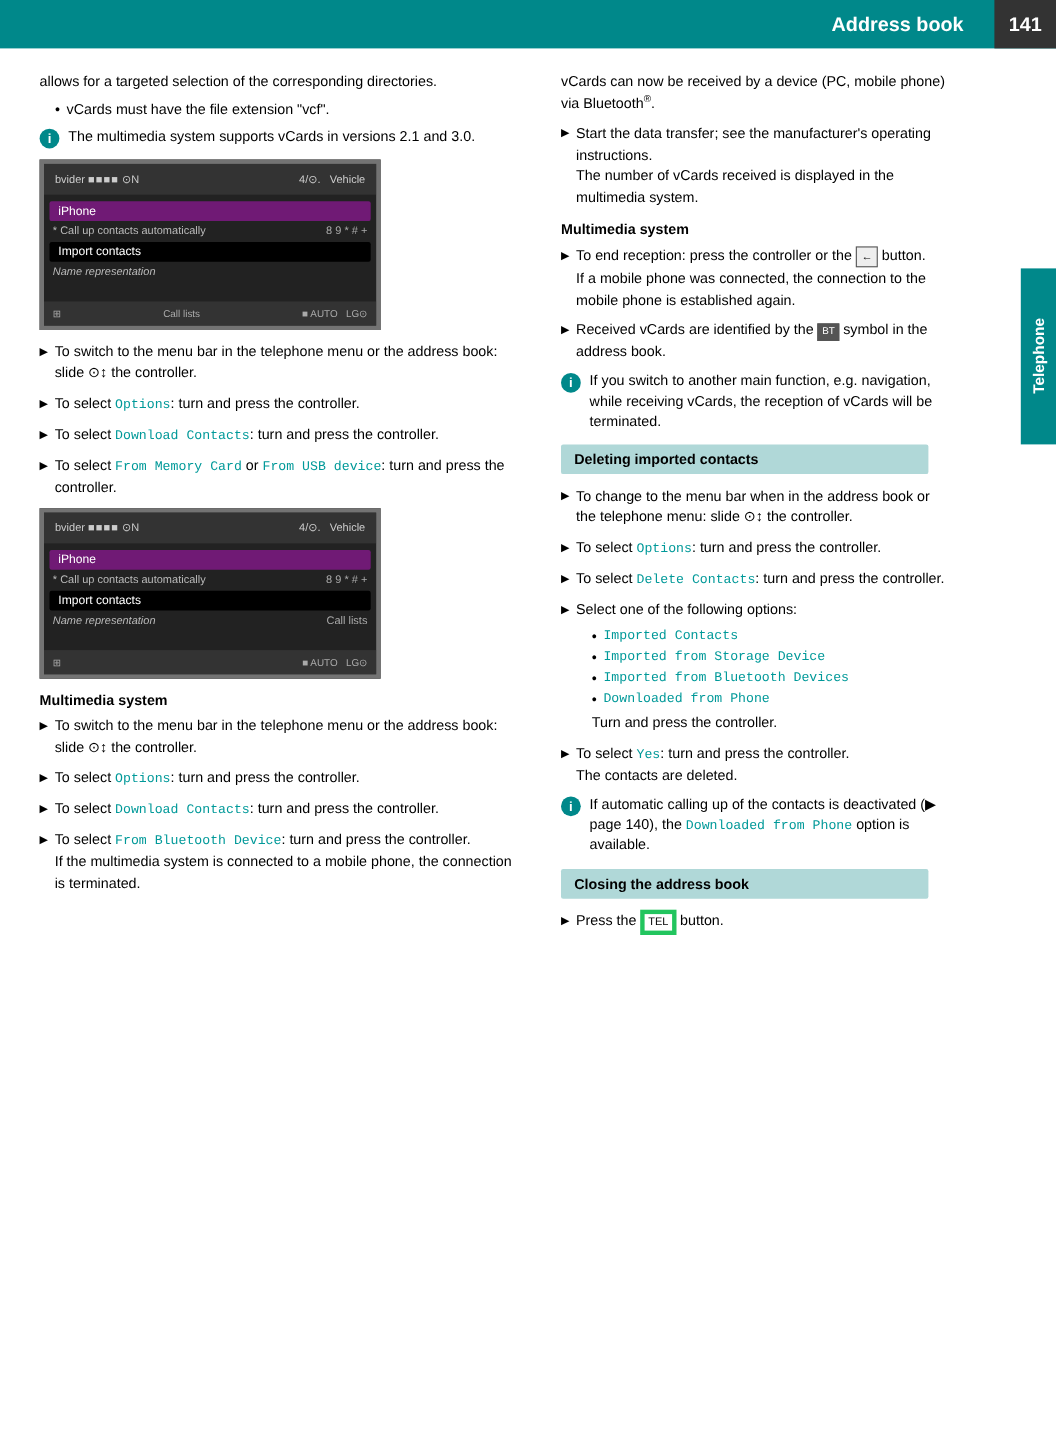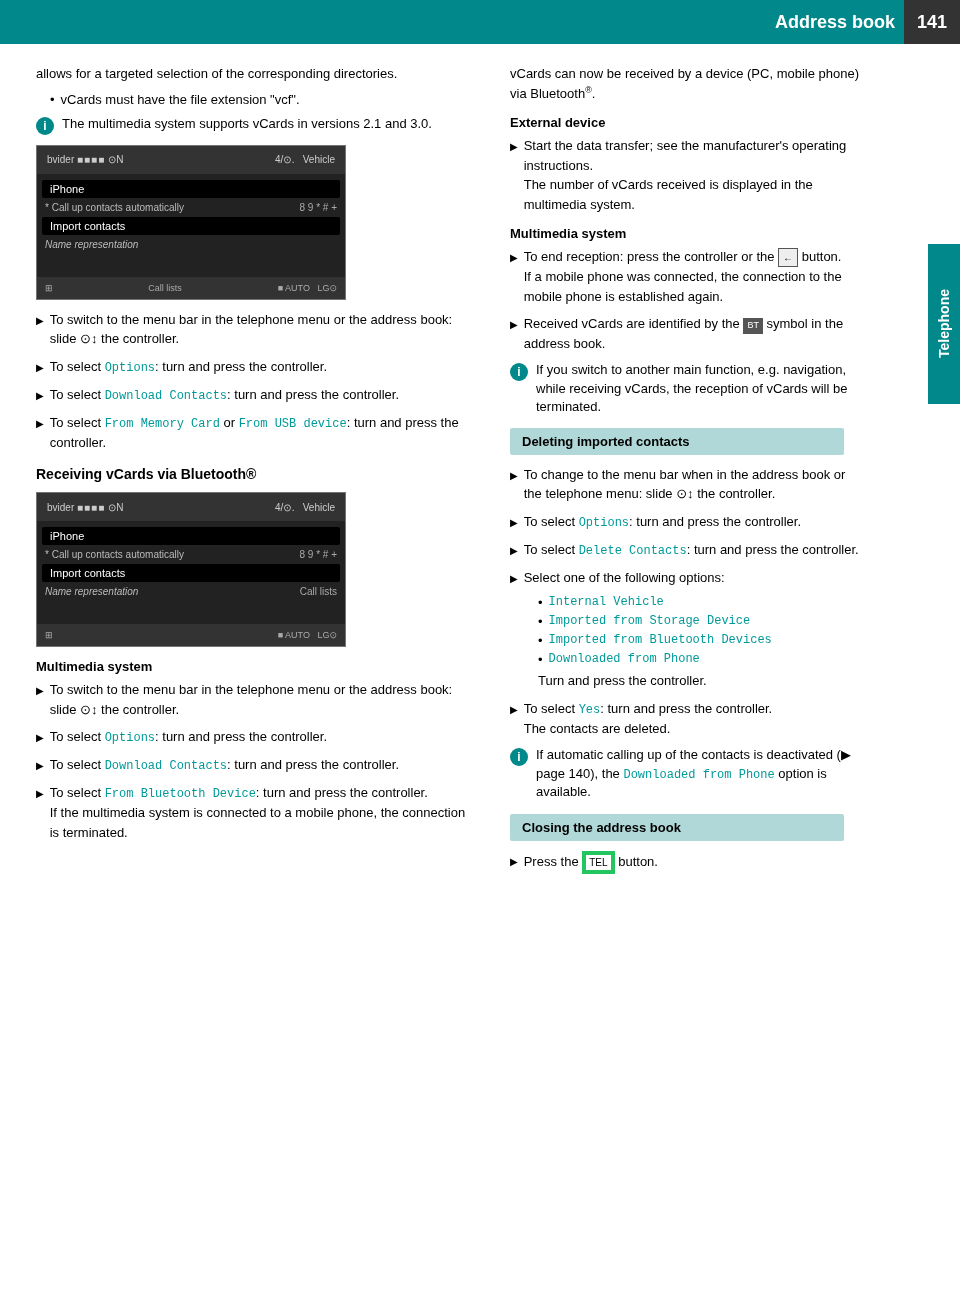--- a/index.html
+++ b/index.html
@@ -20,21 +20,21 @@
       align-items: center;
       justify-content: flex-end;
       padding-right: 0;
     }
     .header-title {
       color: #fff;
       font-size: 18px;
       font-weight: bold;
       flex: 1;
       text-align: right;
-      padding-right: 9px;
+      padding-right: 28px;
     }
     .page-number-box {
       background: #333;
       color: #fff;
       font-size: 18px;
       font-weight: bold;
       width: 56px;
       height: 44px;
       display: flex;
       align-items: center;
@@ -133,40 +133,40 @@
       background: #b0d8d8;
       padding: 6px 12px;
       font-weight: bold;
       font-size: 13px;
       margin: 12px 16px 10px 0;
       border-radius: 2px;
     }
 
     
     .device-screenshot {
-      border: 1px solid #737373;
+      border: 4px solid #737373;
       background: #222;
       width: 310px;
       height: 155px;
       margin: 10px 0;
       position: relative;
       overflow: hidden;
     }
     .device-top-bar {
       background: #333;
       height: 28px;
       display: flex;
       align-items: center;
       justify-content: space-between;
       padding: 0 10px;
       color: #ccc;
       font-size: 10px;
     }
     .device-menu-item {
-      background: #000000;
+      background: #701a75;
       color: #fff;
       font-size: 11px;
       padding: 3px 8px;
       margin: 2px 5px;
       border-radius: 2px;
     }
     .device-menu-item.selected {
       background: #000000;
       color: #fff;
     }
@@ -296,21 +296,20 @@
     <div class="arrow-item">
       <span class="arrow-icon">▶</span>
       <span><span>To select </span><span class="code-text">Download Contacts</span><span>: turn and press the controller.</span></span>
     </div>
 
     <div class="arrow-item">
       <span class="arrow-icon">▶</span>
       <span><span>To select </span><span class="code-text">From Memory Card</span><span> or </span><span class="code-text">From USB device</span><span>: turn and press the controller.</span></span>
     </div>
 
-    <div class="section-heading">Receiving vCards via Bluetooth®</div>
 
     <div class="device-screenshot">
       <div class="device-top-bar">
         <span>bvider <span style="letter-spacing:1px;">■■■■</span> ⊙N</span>
         <span>4/⊙.&nbsp;&nbsp;&nbsp;Vehicle</span>
       </div>
       <div class="device-content">
         <div class="device-menu-item">iPhone</div>
         <div class="device-row">
           <span>* Call up contacts automatically</span>
@@ -352,21 +351,20 @@
     </div>
 
   </div>
 
   <div class="right-col">
 
     <p>
       <span>vCards can now be received by a device (PC, mobile phone) via Bluetooth</span><sup>®</sup><span>.</span>
     </p>
 
-    <div class="section-heading-sub">External device</div>
 
     <div class="arrow-item">
       <span class="arrow-icon">▶</span>
       <span style="white-space:pre-line;">Start the data transfer; see the manufacturer's operating instructions.
 The number of vCards received is displayed in the multimedia system.</span>
     </div>
 
     <div class="section-heading-sub">Multimedia system</div>
 
     <div class="arrow-item">
@@ -408,21 +406,21 @@
       <span class="arrow-icon">▶</span>
       <span><span>To select </span><span class="code-text">Delete Contacts</span><span>: turn and press the controller.</span></span>
     </div>
 
     <div class="arrow-item">
       <span class="arrow-icon">▶</span>
       <span>Select one of the following options:</span>
     </div>
 
     <div class="sub-bullet">
-      <span class="code-text">Internal Vehicle</span>
+      <span class="code-text">Imported Contacts</span>
     </div>
     <div class="sub-bullet">
       <span class="code-text">Imported from Storage Device</span>
     </div>
     <div class="sub-bullet">
       <span class="code-text">Imported from Bluetooth Devices</span>
     </div>
     <div class="sub-bullet">
       <span class="code-text">Downloaded from Phone</span>
     </div>

